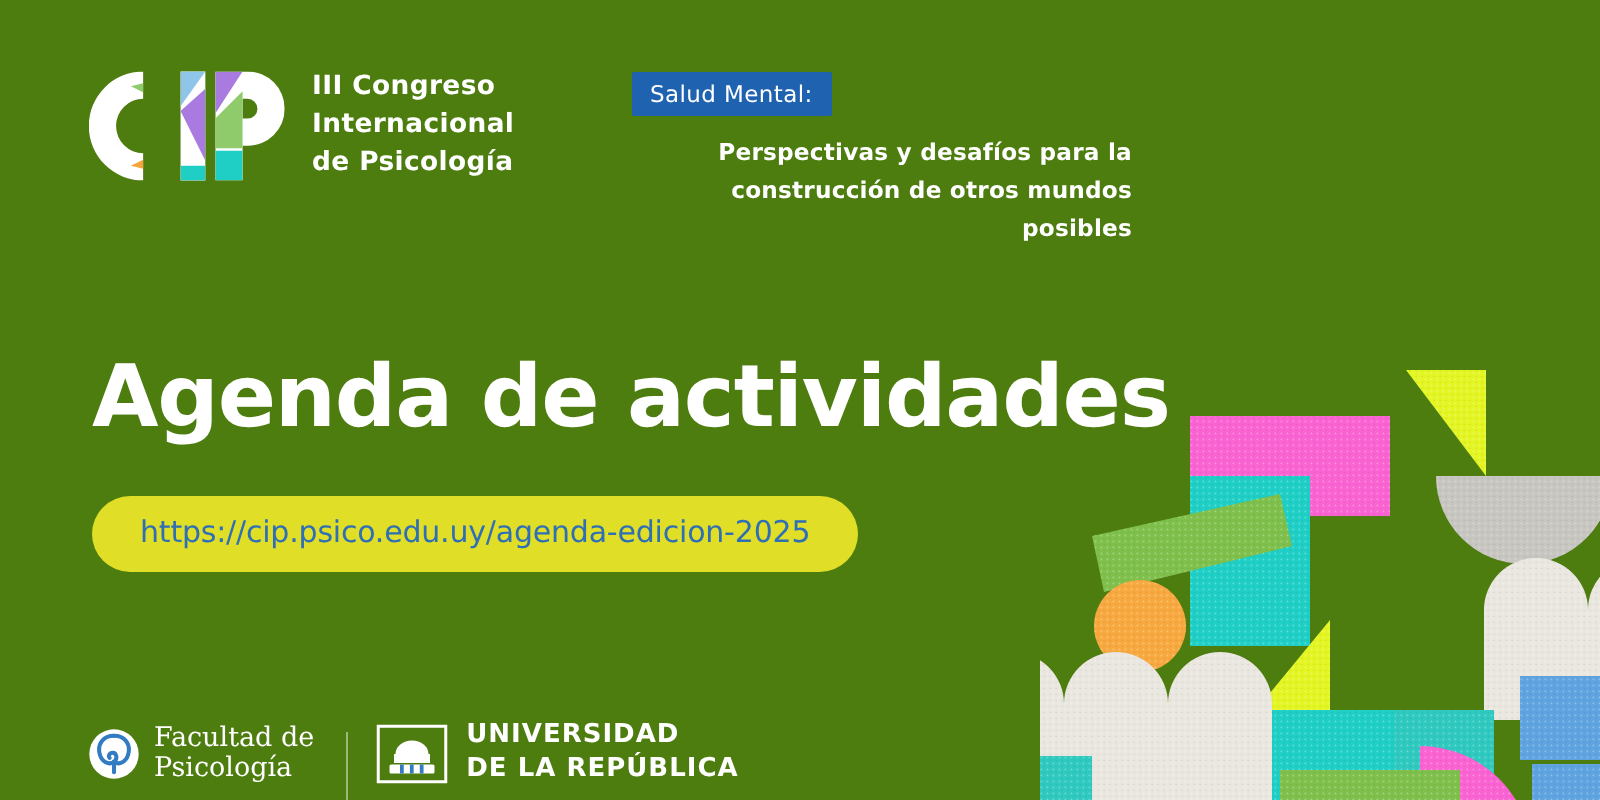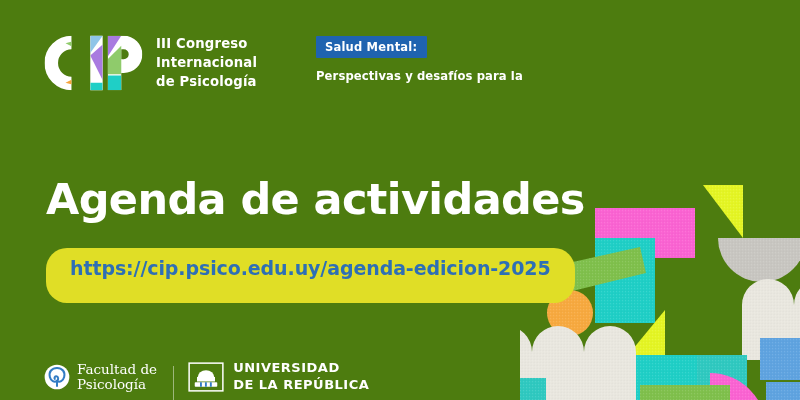--- a/index.html
+++ b/index.html
@@ -48,21 +48,21 @@
   #theme-block {
     position: absolute;
     left: 316px; top: 36px;
     max-width: 250px;
   }
   #theme-badge {
     display: inline-block;
     background: #1F63B0;
     color: #FFFFFF;
     font-size: 11.5px;
-    font-weight: bold;
+    font-weight: normal;
     letter-spacing: 0.2px;
     padding: 4px 10px 4px 9px;
     border-radius: 1px;
   }
   #theme-sub {
     margin-top: 9px;
     color: #FFFFFF;
     font-size: 11.6px;
     font-weight: bold;
     line-height: 1.65;
@@ -82,25 +82,25 @@
     line-height: 1;
     white-space: nowrap;
   }
 
   
   #url-pill {
     position: absolute;
     left: 46px; top: 248px;
     background: #E0DE26;
     color: #2E6FB5;
-    font-size: 19px;
-    font-weight: bold;
+    font-size: 15px;
+    font-weight: normal;
     letter-spacing: -0.1px;
     border-radius: 21px;
-    padding: 9px 24px 24px 24px;
+    padding: 9px 24px 11px 24px;
     white-space: nowrap;
     text-decoration: none;
     display: inline-block;
   }
 
   
   #footer {
     position: absolute;
     left: 44px; bottom: 0px;
     display: flex;
@@ -293,20 +293,21 @@
       <div>III Congreso</div>
       <div>Internacional</div>
       <div>de Psicología</div>
     </div>
   </div>
 
   <div id="theme-block">
     <span id="theme-badge">Salud Mental:</span>
     <div id="theme-sub">
       <div>Perspectivas y desafíos para la</div>
+      <div>construcción de otros mundos posibles</div>
     </div>
   </div>
 
   <h1 id="main-title">Agenda de actividades</h1>
 
   <a id="url-pill" href="#">https://cip.psico.edu.uy/agenda-edicion-2025</a>
 
   <div id="footer">
 
     <div class="footer-logo">

